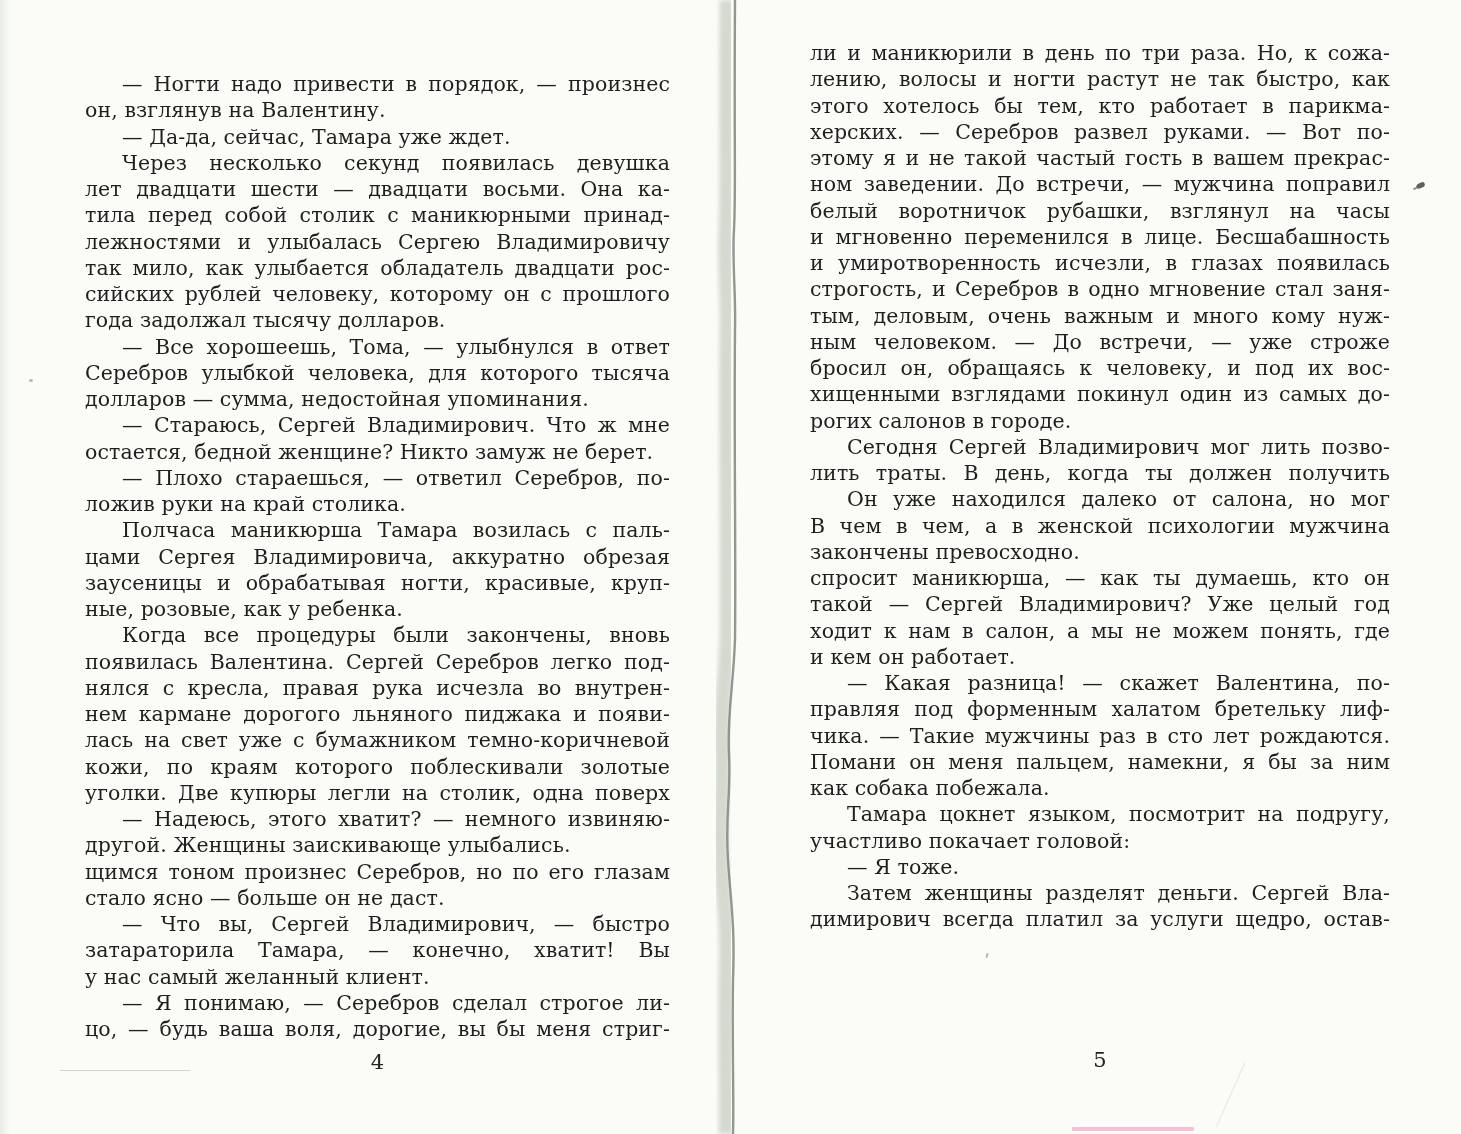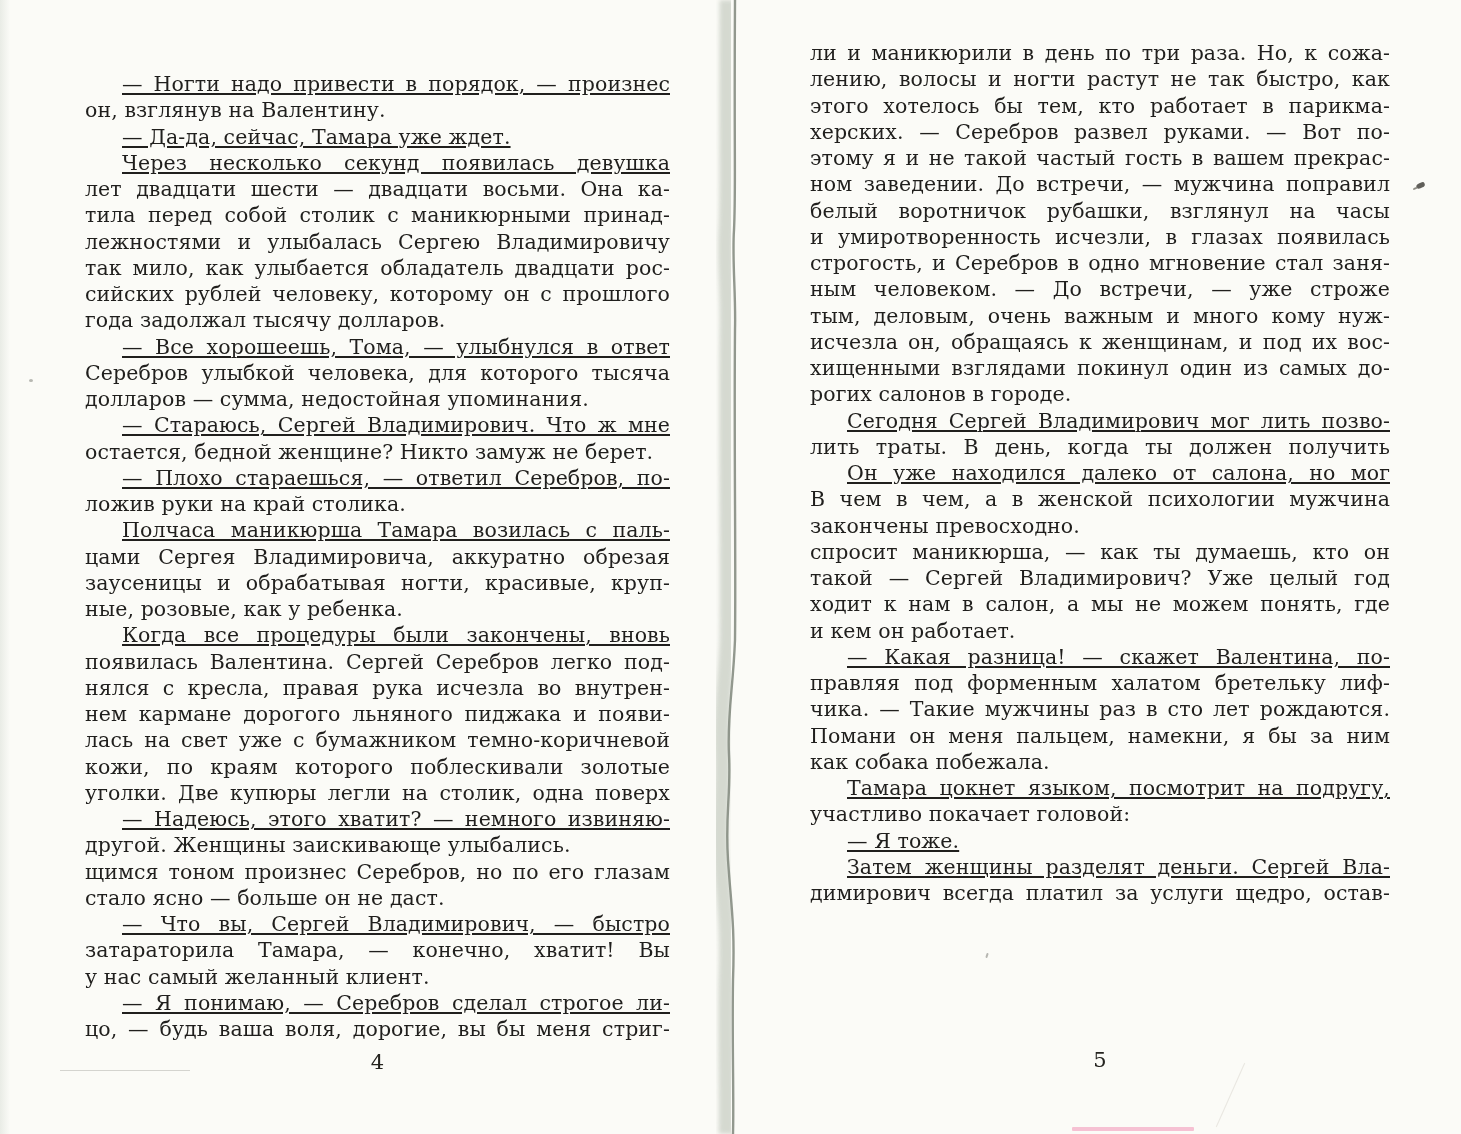--- a/index.html
+++ b/index.html
@@ -12,21 +12,21 @@
   }
   .page-text {
     position:absolute;
     color:#201f1d;
     font-size:20.5px;
     line-height:26.25px;
     text-align:justify;
     letter-spacing:0.1px;
   }
   .line { text-align:justify; text-align-last:justify; }
-  .line.indent { text-indent:37px;text-decoration:underline; }
+  .line.indent { text-indent:37px; }
   .line.para-end { text-align-last:left; }
   .page-number {
     position:absolute;
     color:#24231f;
     font-size:21px;
     text-align:center;
   }
   .left-edge-shade {
     position:absolute; left:0; top:0; width:10px; height:1134px;
     background:linear-gradient(90deg,#e9ece6 0%,rgba(233,236,230,0) 100%);
@@ -124,25 +124,26 @@
 <div class="page-number" style="left:85px; top:1050px; width:585px;">4</div>
 
 <div class="page-text" id="page-right-text" style="left:810px; top:40px; width:580px;">
     <div class="line">ли и маникюрили в день по три раза. Но, к сожа-</div>
     <div class="line">лению, волосы и ногти растут не так быстро, как</div>
     <div class="line">этого хотелось бы тем, кто работает в парикма-</div>
     <div class="line">херских. — Серебров развел руками. — Вот по-</div>
     <div class="line">этому я и не такой частый гость в вашем прекрас-</div>
     <div class="line">ном заведении. До встречи, — мужчина поправил</div>
     <div class="line">белый воротничок рубашки, взглянул на часы</div>
+    <div class="line">и мгновенно переменился в лице. Бесшабашность</div>
     <div class="line">и умиротворенность исчезли, в глазах появилась</div>
     <div class="line">строгость, и Серебров в одно мгновение стал заня-</div>
+    <div class="line">тым, деловым, очень важным и много кому нуж-</div>
     <div class="line">ным человеком. — До встречи, — уже строже</div>
-    <div class="line">тым, деловым, очень важным и много кому нуж-</div>
-    <div class="line">исчезла он, обращаясь к женщинам, и под их вос-</div>
+    <div class="line">бросил он, обращаясь к человеку, и под их вос-</div>
     <div class="line">хищенными взглядами покинул один из самых до-</div>
     <div class="line para-end">рогих салонов в городе.</div>
     <div class="line indent">Сегодня Сергей Владимирович мог лить позво-</div>
     <div class="line">лить траты. В день, когда ты должен получить</div>
     <div class="line indent">Он уже находился далеко от салона, но мог</div>
     <div class="line">В чем в чем, а в женской психологии мужчина</div>
     <div class="line para-end">закончены превосходно.</div>
     <div class="line">спросит маникюрша, — как ты думаешь, кто он</div>
     <div class="line">такой — Сергей Владимирович? Уже целый год</div>
     <div class="line">ходит к нам в салон, а мы не можем понять, где</div>

